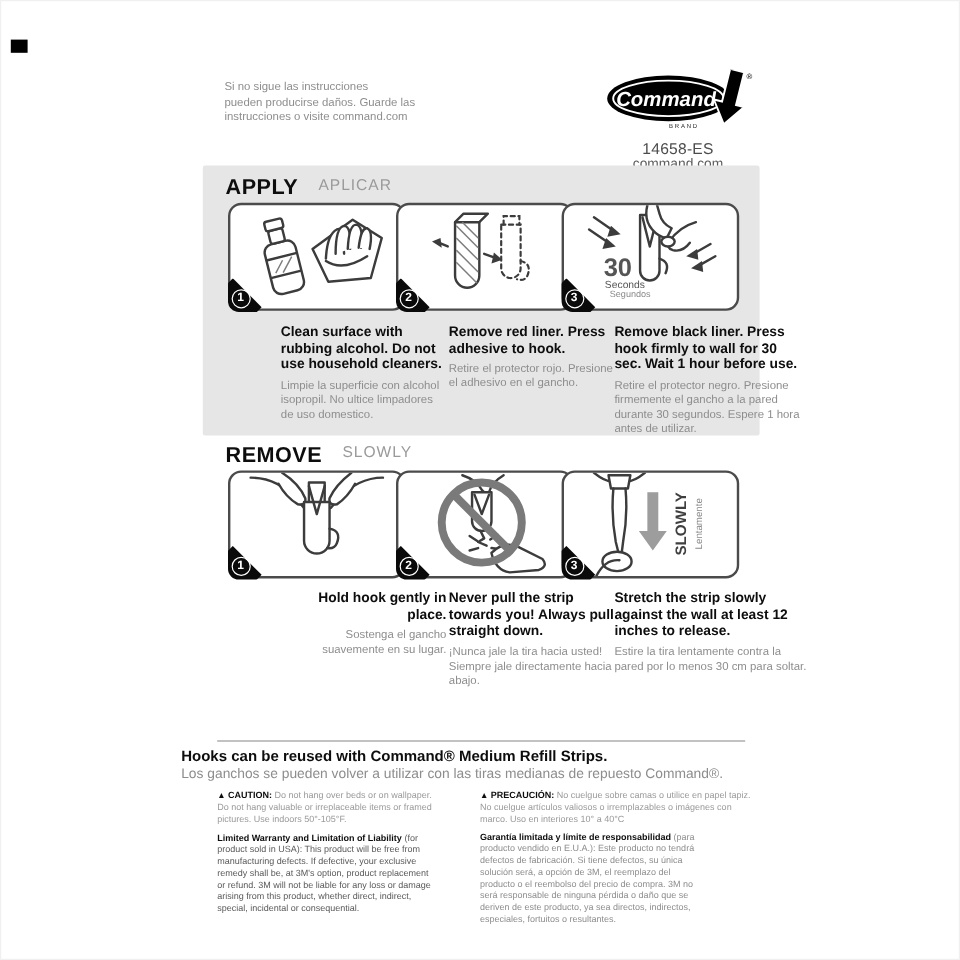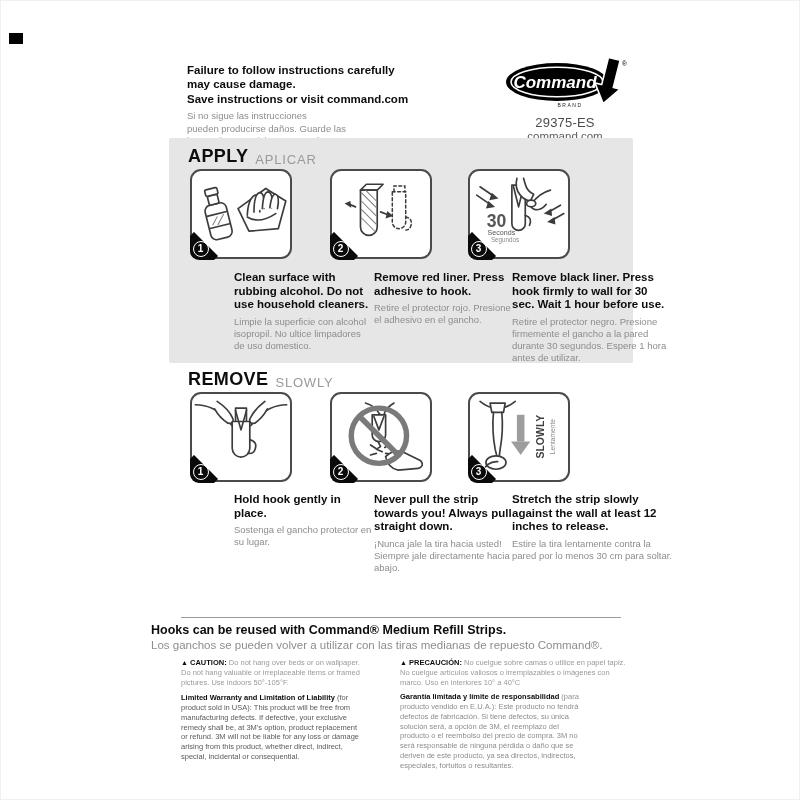--- a/index.html
+++ b/index.html
@@ -12,40 +12,40 @@
   .hw-en div{font-weight:bold;font-size:11.5px;line-height:1.25;color:#0d0d0d;}
   .hw-es{margin-top:4px;}
   .hw-es div{font-size:9.5px;line-height:1.32;color:#8d8d8d;}
   .logo-block{position:absolute;left:499px;top:57px;width:130px;text-align:center;}
   .product-code{font-size:13px;color:#4c4c4e;margin-top:1px;letter-spacing:.2px;}
   .website{font-size:11.5px;color:#5c5c5e;line-height:1.1;}
 
   
   .apply-panel{position:absolute;left:168px;top:137px;width:464px;height:225px;background:#e6e6e6;border-radius:2px;}
 
-  .section-head{position:absolute;display:flex;align-items:flex-end;gap:7px;}
+  .section-head{position:absolute;display:flex;align-items:flex-start;gap:17px;}
   .sec-title{font-weight:bold;font-size:18px;letter-spacing:.4px;color:#0d0d0d;}
   .sec-sub{font-size:13px;color:#9a9a9a;letter-spacing:.8px;}
   #apply-head{left:187px;top:145px;}
   #remove-head{left:187px;top:368px;}
 
-  .step-card{position:absolute;width:102px;height:90px;background:#fff;border:2.5px solid #4b4b4b;border-radius:11px;box-sizing:border-box;}
+  .step-card{position:absolute;width:148px;height:90px;background:#fff;border:2.5px solid #4b4b4b;border-radius:11px;box-sizing:border-box;}
   .step-card svg{position:absolute;inset:0;width:100%;height:100%;}
   #card-a1{left:189px;top:168px;} #card-a2{left:329px;top:168px;} #card-a3{left:467px;top:168px;}
   #card-r1{left:189px;top:391px;} #card-r2{left:329px;top:391px;} #card-r3{left:467px;top:391px;}
 
   .badge-wrap{position:absolute;left:-2.5px;bottom:-2.5px;width:30px;height:28px;overflow:hidden;border-radius:0 4px 0 9px;z-index:3;}
   .badge-diamond{position:absolute;left:-13px;bottom:-13px;width:34px;height:34px;transform:rotate(45deg);background:#0a0a0a;}
   .badge-num{position:absolute;left:3px;bottom:3px;width:14px;height:14px;border:1.3px solid #fff;border-radius:50%;color:#fff;font-size:10px;font-weight:bold;display:flex;align-items:center;justify-content:center;}
 
   .cap{position:absolute;width:138px;margin-left:44px;}
   .cap-en{font-weight:bold;font-size:11.5px;line-height:1.18;color:#0d0d0d;}
   .cap-es{margin-top:4px;font-size:9.5px;line-height:1.28;color:#8d8d8d;}
   #cap-a1{left:189px;top:270px;} #cap-a2{left:329px;top:270px;} #cap-a3{left:467px;top:270px;width:160px;}
-  #cap-r1{left:189px;top:492px;} #cap-r2{left:329px;top:492px;} #cap-r3{left:467px;top:492px;width:160px;}
+  #cap-r1{left:189px;top:492px;text-align:right;} #cap-r2{left:329px;top:492px;} #cap-r3{left:467px;top:492px;width:160px;}
 
   
   .footer-rule{position:absolute;left:180px;top:616px;width:440px;border-top:1.3px solid #9a9a9a;}
   .reuse-en{position:absolute;left:150px;top:622px;width:500px;text-align:left;font-weight:bold;font-size:12.5px;color:#0d0d0d;}
   .reuse-es{position:absolute;left:150px;top:638px;width:500px;text-align:left;font-size:11.5px;color:#8d8d8d;}
   .col-left{position:absolute;left:180px;top:657px;width:180px;}
   .col-right{position:absolute;left:399px;top:657px;width:228px;}
   .fine{font-size:7.5px;line-height:1.3;color:#9a9a9a;}
   .fine b{color:#0d0d0d;}
   .fine .tri{color:#0d0d0d;font-size:7px;}
@@ -59,44 +59,39 @@
   svg .gray{fill:#9d9d9d;stroke:none;}
   svg .no{stroke:#7a7a7a;stroke-width:6.5;fill:none;}
 </style>
 </head>
 <body>
 
 <div class="page">
   <div class="reg-mark"></div>
 
   <div class="hdr-warning">
-    <div class="hw-en">
-      <div>Failure to follow instructions carefully</div>
-      <div>may cause damage.</div>
-      <div>Save instructions or visit command.com</div>
-    </div>
     <div class="hw-es">
       <div>Si no sigue las instrucciones</div>
       <div>pueden producirse daños. Guarde las</div>
       <div>instrucciones o visite command.com</div>
     </div>
   </div>
 
   <div class="logo-block">
     <svg width="126" height="52" viewBox="0 0 126 52">
       <ellipse cx="55" cy="24" rx="51" ry="19" fill="#000"></ellipse>
       <ellipse cx="55" cy="24" rx="46" ry="14.8" fill="none" stroke="#fff" stroke-width="1.6"></ellipse>
       <g transform="rotate(14 106 22)">
         <polygon points="101,0 113,0 113,28 120,28 107,46 94,28 101,28" fill="#000" stroke="#fff" stroke-width="1.6"></polygon>
       </g>
       <text x="53" y="30" text-anchor="middle" font-size="17" font-style="italic" font-weight="bold" fill="#fff">Command</text>
       <text x="120" y="8" font-size="6.5" fill="#000">®</text>
       <text x="68" y="49" text-anchor="middle" font-size="5" letter-spacing="1.5" fill="#222">BRAND</text>
     </svg>
-    <div class="product-code">29375-ES</div>
+    <div class="product-code">14658-ES</div>
     <div class="website">command.com</div>
   </div>
 
   <div class="apply-panel"></div>
 
   <div class="section-head" id="apply-head">
     <span class="sec-title">APPLY</span>
     <span class="sec-sub">APLICAR</span>
   </div>
 
@@ -246,21 +241,21 @@
       <text transform="rotate(-90 101 42)" x="101" y="42" text-anchor="middle" font-size="8" fill="#888">Lentamente</text>
     </svg>
     <div class="badge-wrap">
         <div class="badge-diamond"></div>
         <div class="badge-num">3</div>
       </div>
   </div>
 
   <div class="cap" id="cap-r1">
     <div class="cap-en">Hold hook gently in place.</div>
-    <div class="cap-es">Sostenga el gancho protector en su lugar.</div>
+    <div class="cap-es">Sostenga el gancho suavemente en su lugar.</div>
   </div>
   <div class="cap" id="cap-r2">
     <div class="cap-en">Never pull the strip towards you! Always pull straight down.</div>
     <div class="cap-es">¡Nunca jale la tira hacia usted! Siempre jale directamente hacia abajo.</div>
   </div>
   <div class="cap" id="cap-r3">
     <div class="cap-en">Stretch the strip slowly against the wall at least 12 inches to release.</div>
     <div class="cap-es">Estire la tira lentamente contra la pared por lo menos 30 cm para soltar.</div>
   </div>
 

